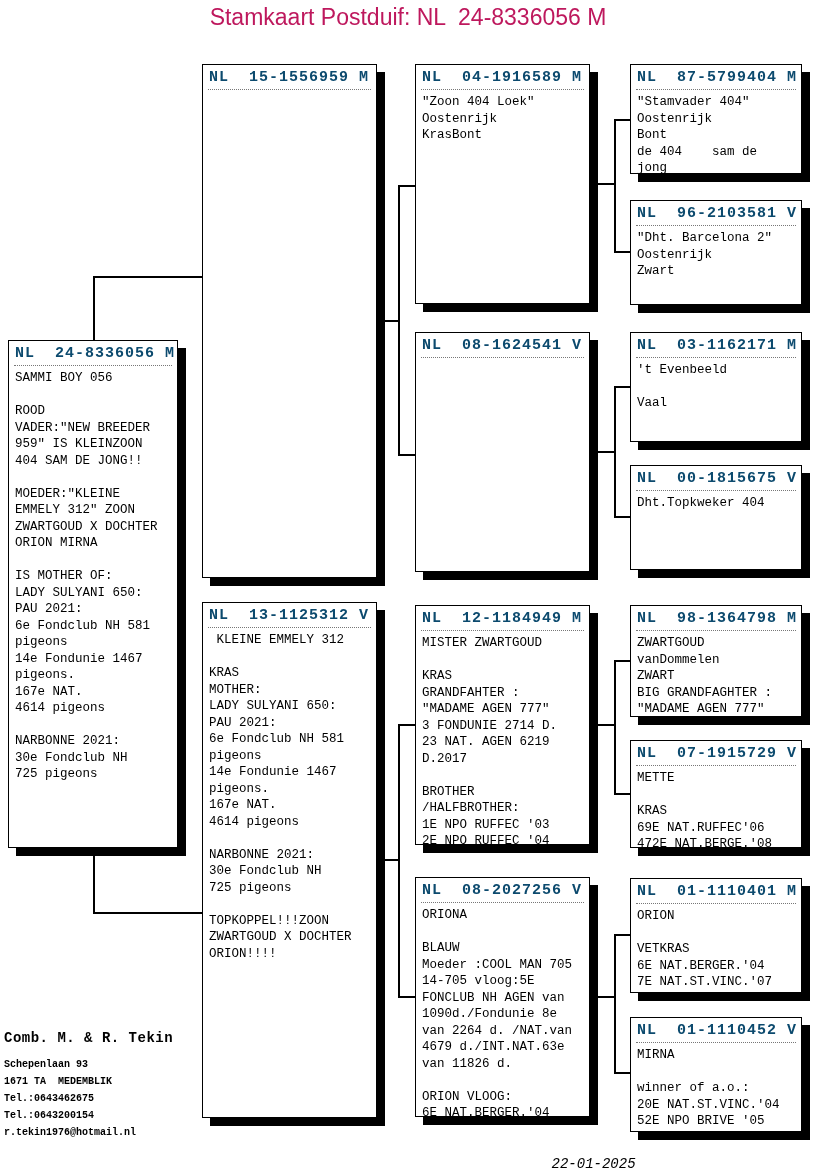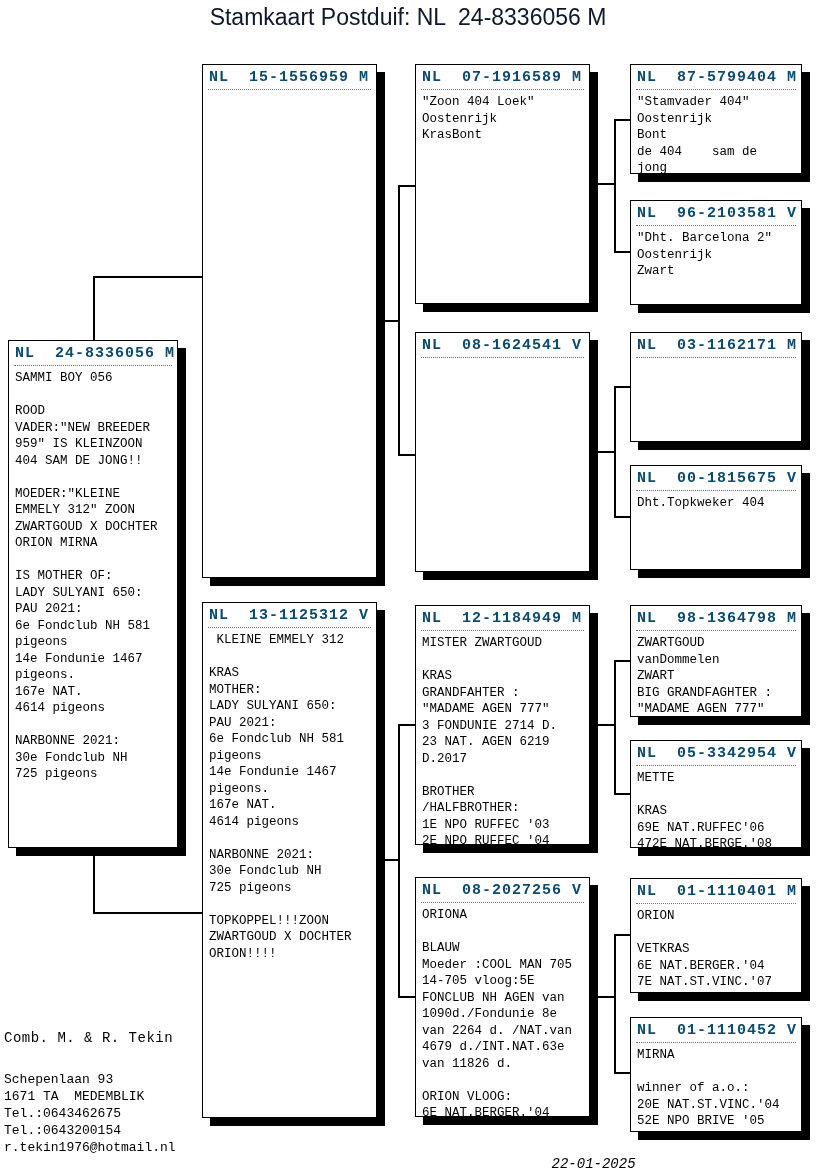--- a/index.html
+++ b/index.html
@@ -3,21 +3,21 @@
 <meta charset="utf-8">
 <style>
   * { margin: 0; padding: 0; box-sizing: border-box; }
   html, body { width: 816px; height: 1172px; background: #ffffff; }
   body { position: relative; font-family: "Liberation Mono", monospace; color: #000; }
 
   .title {
     position: absolute; top: 4px; left: 0; width: 816px;
     text-align: center; white-space: pre;
     font-family: "Liberation Sans", sans-serif;
-    font-size: 23px; color: #0f172a;
+    font-size: 23px; color: #be185d;
   }
 
   .pbox {
     position: absolute; background: #fff;
     border: 1px solid #000;
     box-shadow: 8px 8px 0 0 #000;
     padding: 3px 5px;
     overflow: hidden;
   }
   .ring {
@@ -28,22 +28,22 @@
     padding: 1px 0 3px 1px; margin-bottom: 4px;
   }
   .bbody {
     font-size: 12.5px; line-height: 16.5px;
     white-space: pre-wrap; padding-left: 1px;
   }
 
   .conn { position: absolute; background: #000; }
 
   .contact { position: absolute; left: 4px; top: 1030px; width: 210px; }
-  .contact-name { font-size: 14px; font-weight: normal; letter-spacing: 0.5px; margin-bottom: 25px; white-space: pre; }
-  .contact-line { font-size: 13px; line-height: 17px; white-space: pre; }
+  .contact-name { font-size: 14px; font-weight: bold; letter-spacing: 0.5px; margin-bottom: 10px; white-space: pre; }
+  .contact-line { font-size: 10px; line-height: 17px; white-space: pre; font-weight: bold; }
 
   .footer {
     position: absolute; right: 4px; top: 1140px;
     font-size: 14px; font-style: italic; white-space: pre;
   }
   .footer span { padding-left: 12px; }
 </style>
 </head>
 <body>
 
@@ -99,21 +99,21 @@
 NARBONNE 2021:
 30e Fondclub NH
 725 pigeons
 
 TOPKOPPEL!!!ZOON
 ZWARTGOUD X DOCHTER
 ORION!!!!</div>
 </div>
 
 <div class="pbox" style="left:415px; top:64px; width:175px; height:240px">
-  <div class="ring">NL  07-1916589 M</div>
+  <div class="ring">NL  04-1916589 M</div>
   <div class="bbody">"Zoon 404 Loek"
 Oostenrijk
 KrasBont</div>
 </div>
 <div class="pbox" style="left:415px; top:332px; width:175px; height:240px">
   <div class="ring">NL  08-1624541 V</div>
 </div>
 <div class="pbox" style="left:415px; top:605px; width:175px; height:240px">
   <div class="ring">NL  12-1184949 M</div>
   <div class="bbody">MISTER ZWARTGOUD
@@ -156,35 +156,38 @@
 jong</div>
 </div>
 <div class="pbox" style="left:630px; top:200px; width:172px; height:105px">
   <div class="ring">NL  96-2103581 V</div>
   <div class="bbody">"Dht. Barcelona 2"
 Oostenrijk
 Zwart</div>
 </div>
 <div class="pbox" style="left:630px; top:332px; width:172px; height:110px">
   <div class="ring">NL  03-1162171 M</div>
+  <div class="bbody">'t Evenbeeld
+
+Vaal</div>
 </div>
 <div class="pbox" style="left:630px; top:465px; width:172px; height:105px">
   <div class="ring">NL  00-1815675 V</div>
   <div class="bbody">Dht.Topkweker 404</div>
 </div>
 <div class="pbox" style="left:630px; top:605px; width:172px; height:112px">
   <div class="ring">NL  98-1364798 M</div>
   <div class="bbody">ZWARTGOUD
 vanDommelen
 ZWART
 BIG GRANDFAGHTER :
 "MADAME AGEN 777"</div>
 </div>
 <div class="pbox" style="left:630px; top:740px; width:172px; height:108px">
-  <div class="ring">NL  05-3342954 V</div>
+  <div class="ring">NL  07-1915729 V</div>
   <div class="bbody">METTE
 
 KRAS
 69E NAT.RUFFEC'06
 472E NAT.BERGE.'08</div>
 </div>
 <div class="pbox" style="left:630px; top:878px; width:172px; height:115px">
   <div class="ring">NL  01-1110401 M</div>
   <div class="bbody">ORION
 

